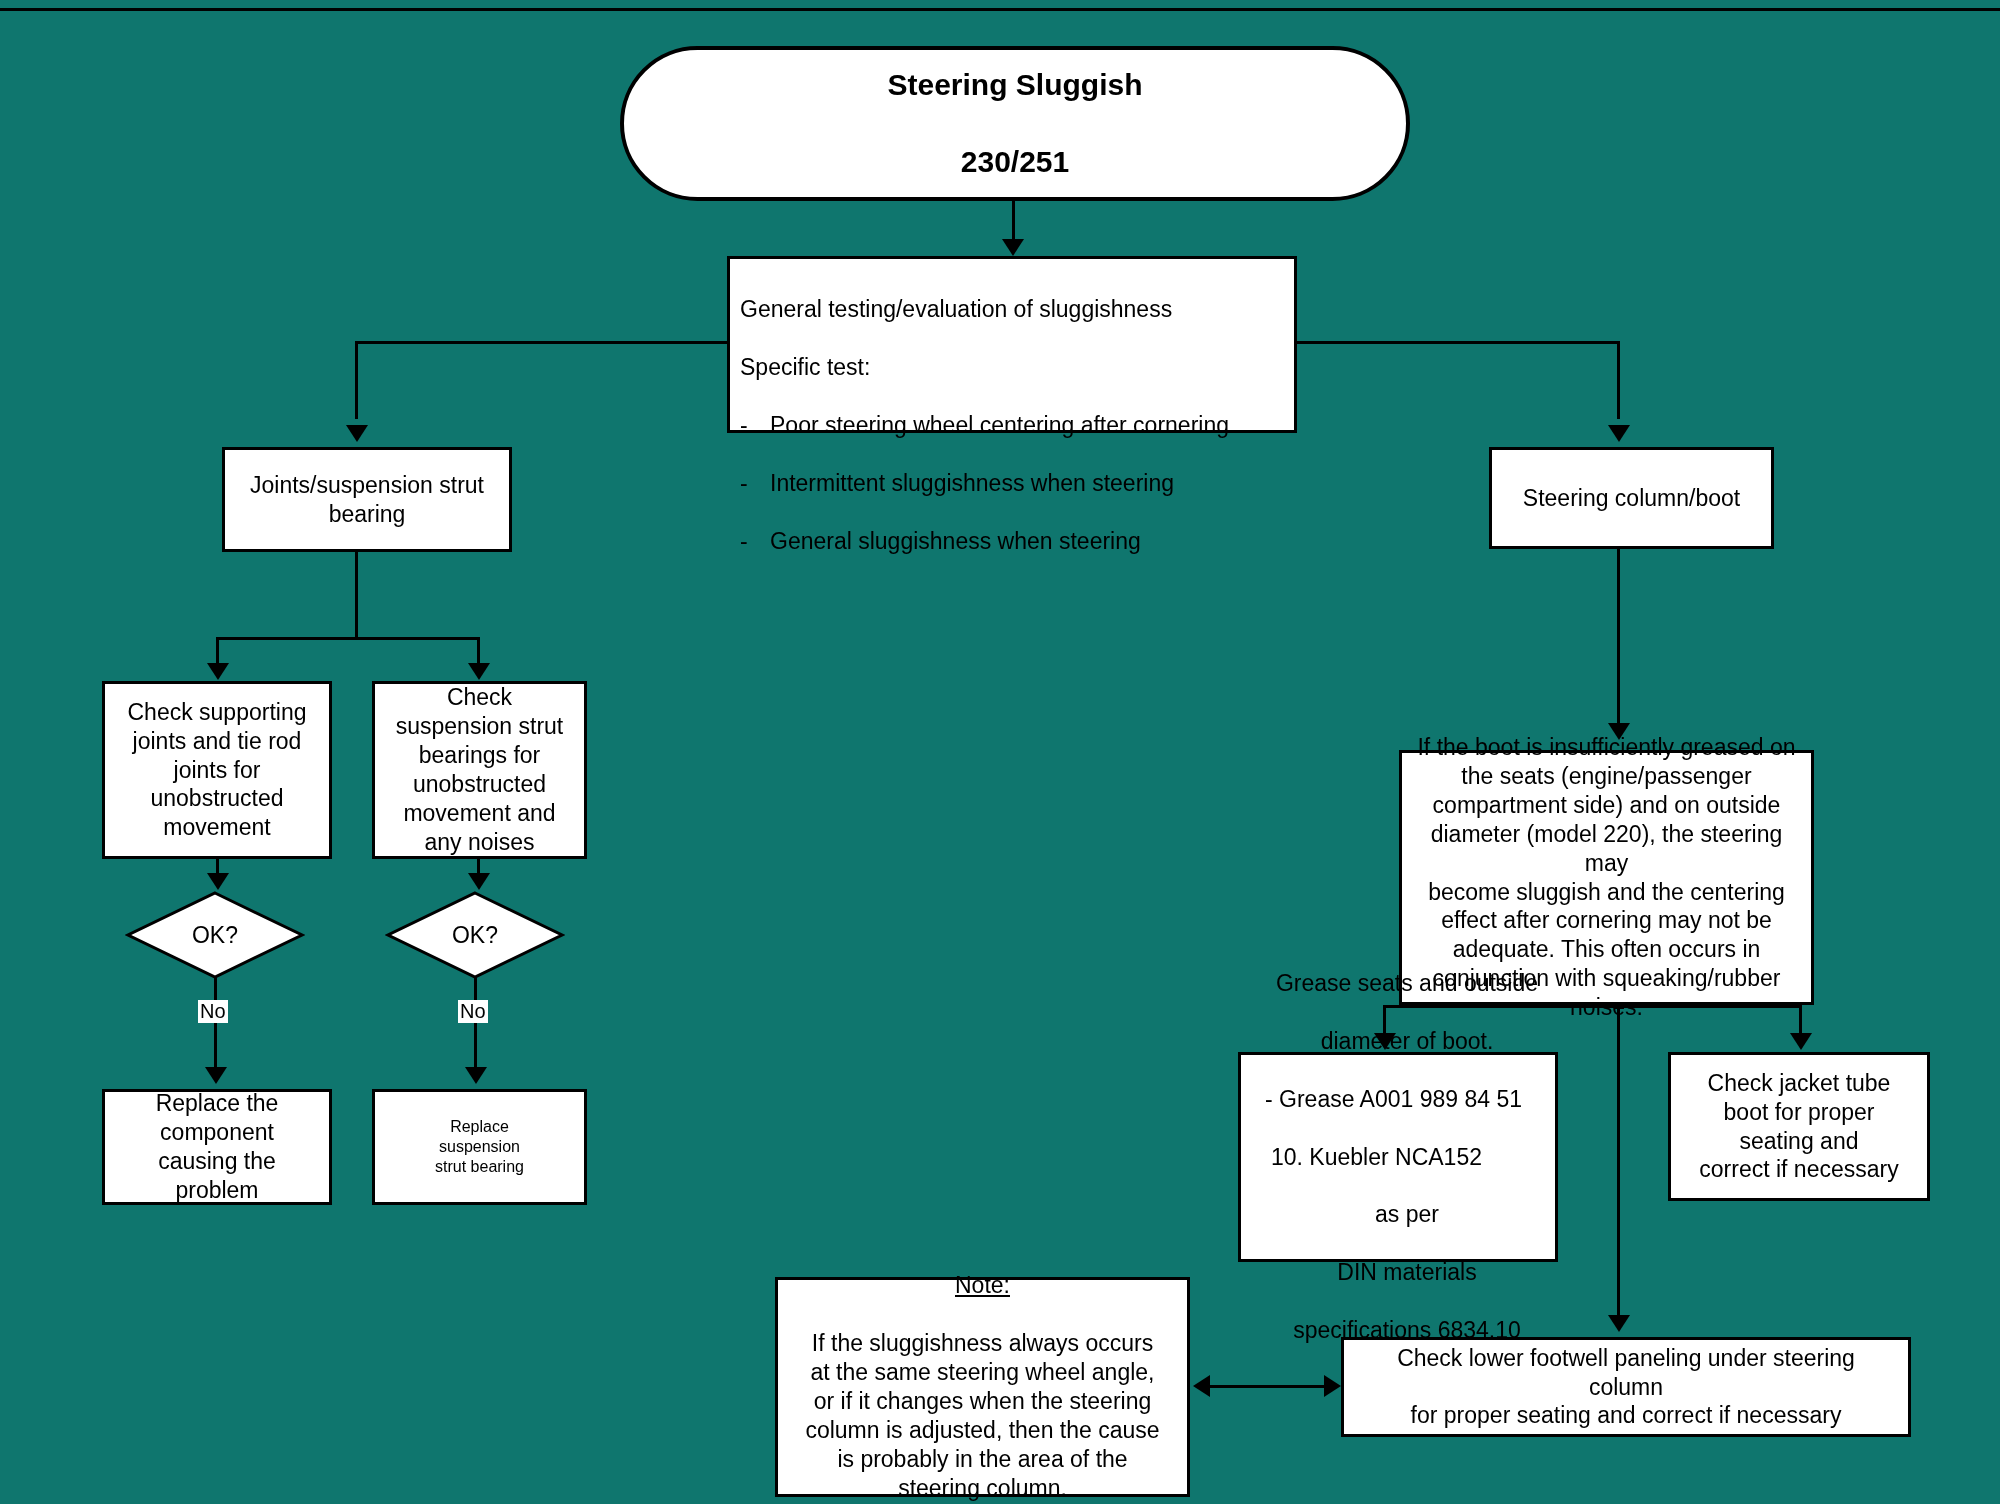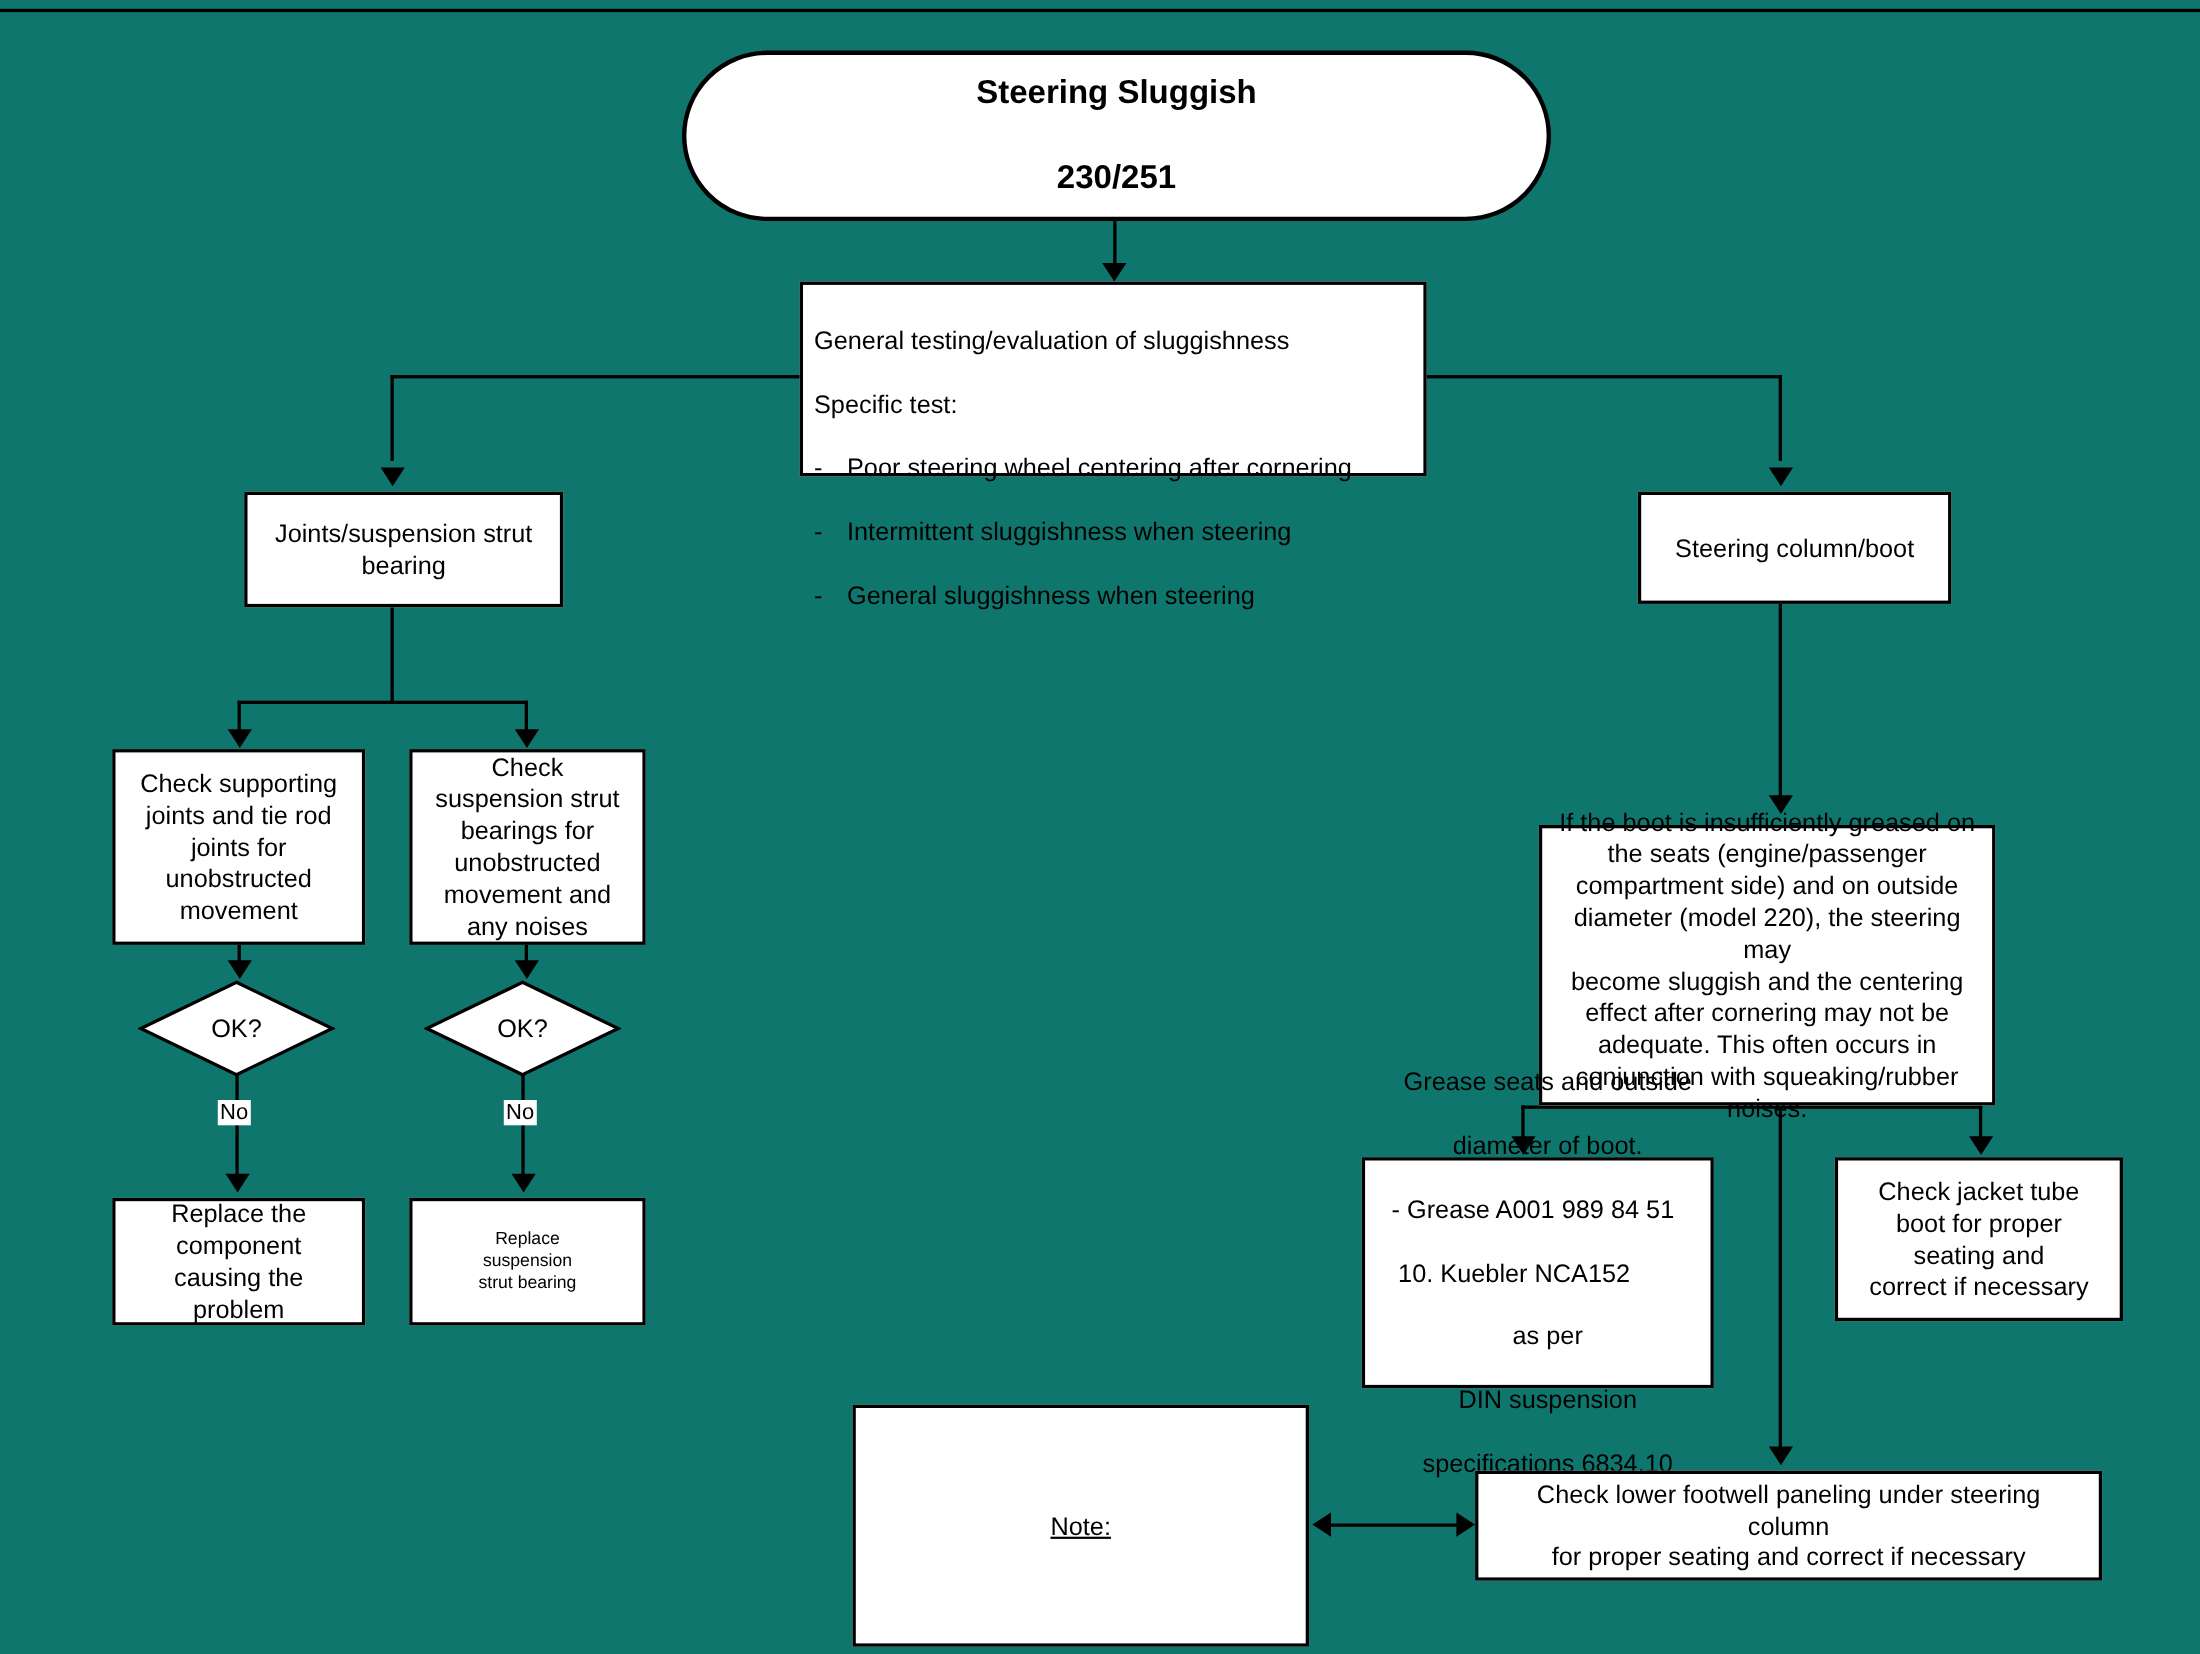--- a/index.html
+++ b/index.html
@@ -271,35 +271,41 @@
   <div class="ln v" style="left:1617px; top:1005px; height:312px;"></div>
   <div class="arrowhead arrow-down" style="left:1608px; top:1315px;"></div>
 
   <div class="node" id="grease-node">
     <div class="txt">
       <div>Grease seats and outside</div>
       <div>diameter of boot.</div>
       <div class="line-left">- Grease A001 989 84 51</div>
       <div class="line-indent">10.        Kuebler NCA152</div>
       <div>as per</div>
-      <div>DIN suspension</div>
+      <div>DIN materials</div>
       <div>specifications 6834.10</div>
     </div>
   </div>
 
   <div class="node" id="jacket-node">
     <div class="txt">Check jacket tube
 boot for proper
 seating and
 correct if necessary</div>
   </div>
 
   <div class="node" id="note-node">
     <div class="txt">
       <div class="note-head">Note:</div>
+      <div>If the sluggishness always occurs
+at the same steering wheel angle,
+or if it changes when the steering
+column is adjusted, then the cause
+is probably in the area of the
+steering column.</div>
     </div>
   </div>
 
   <div class="node" id="footwell-node">
     <div class="txt">Check lower footwell paneling under steering
 column
 for proper seating and correct if necessary</div>
   </div>
 
   <div class="ln h" style="left:1205px; top:1385px; width:122px;"></div>

